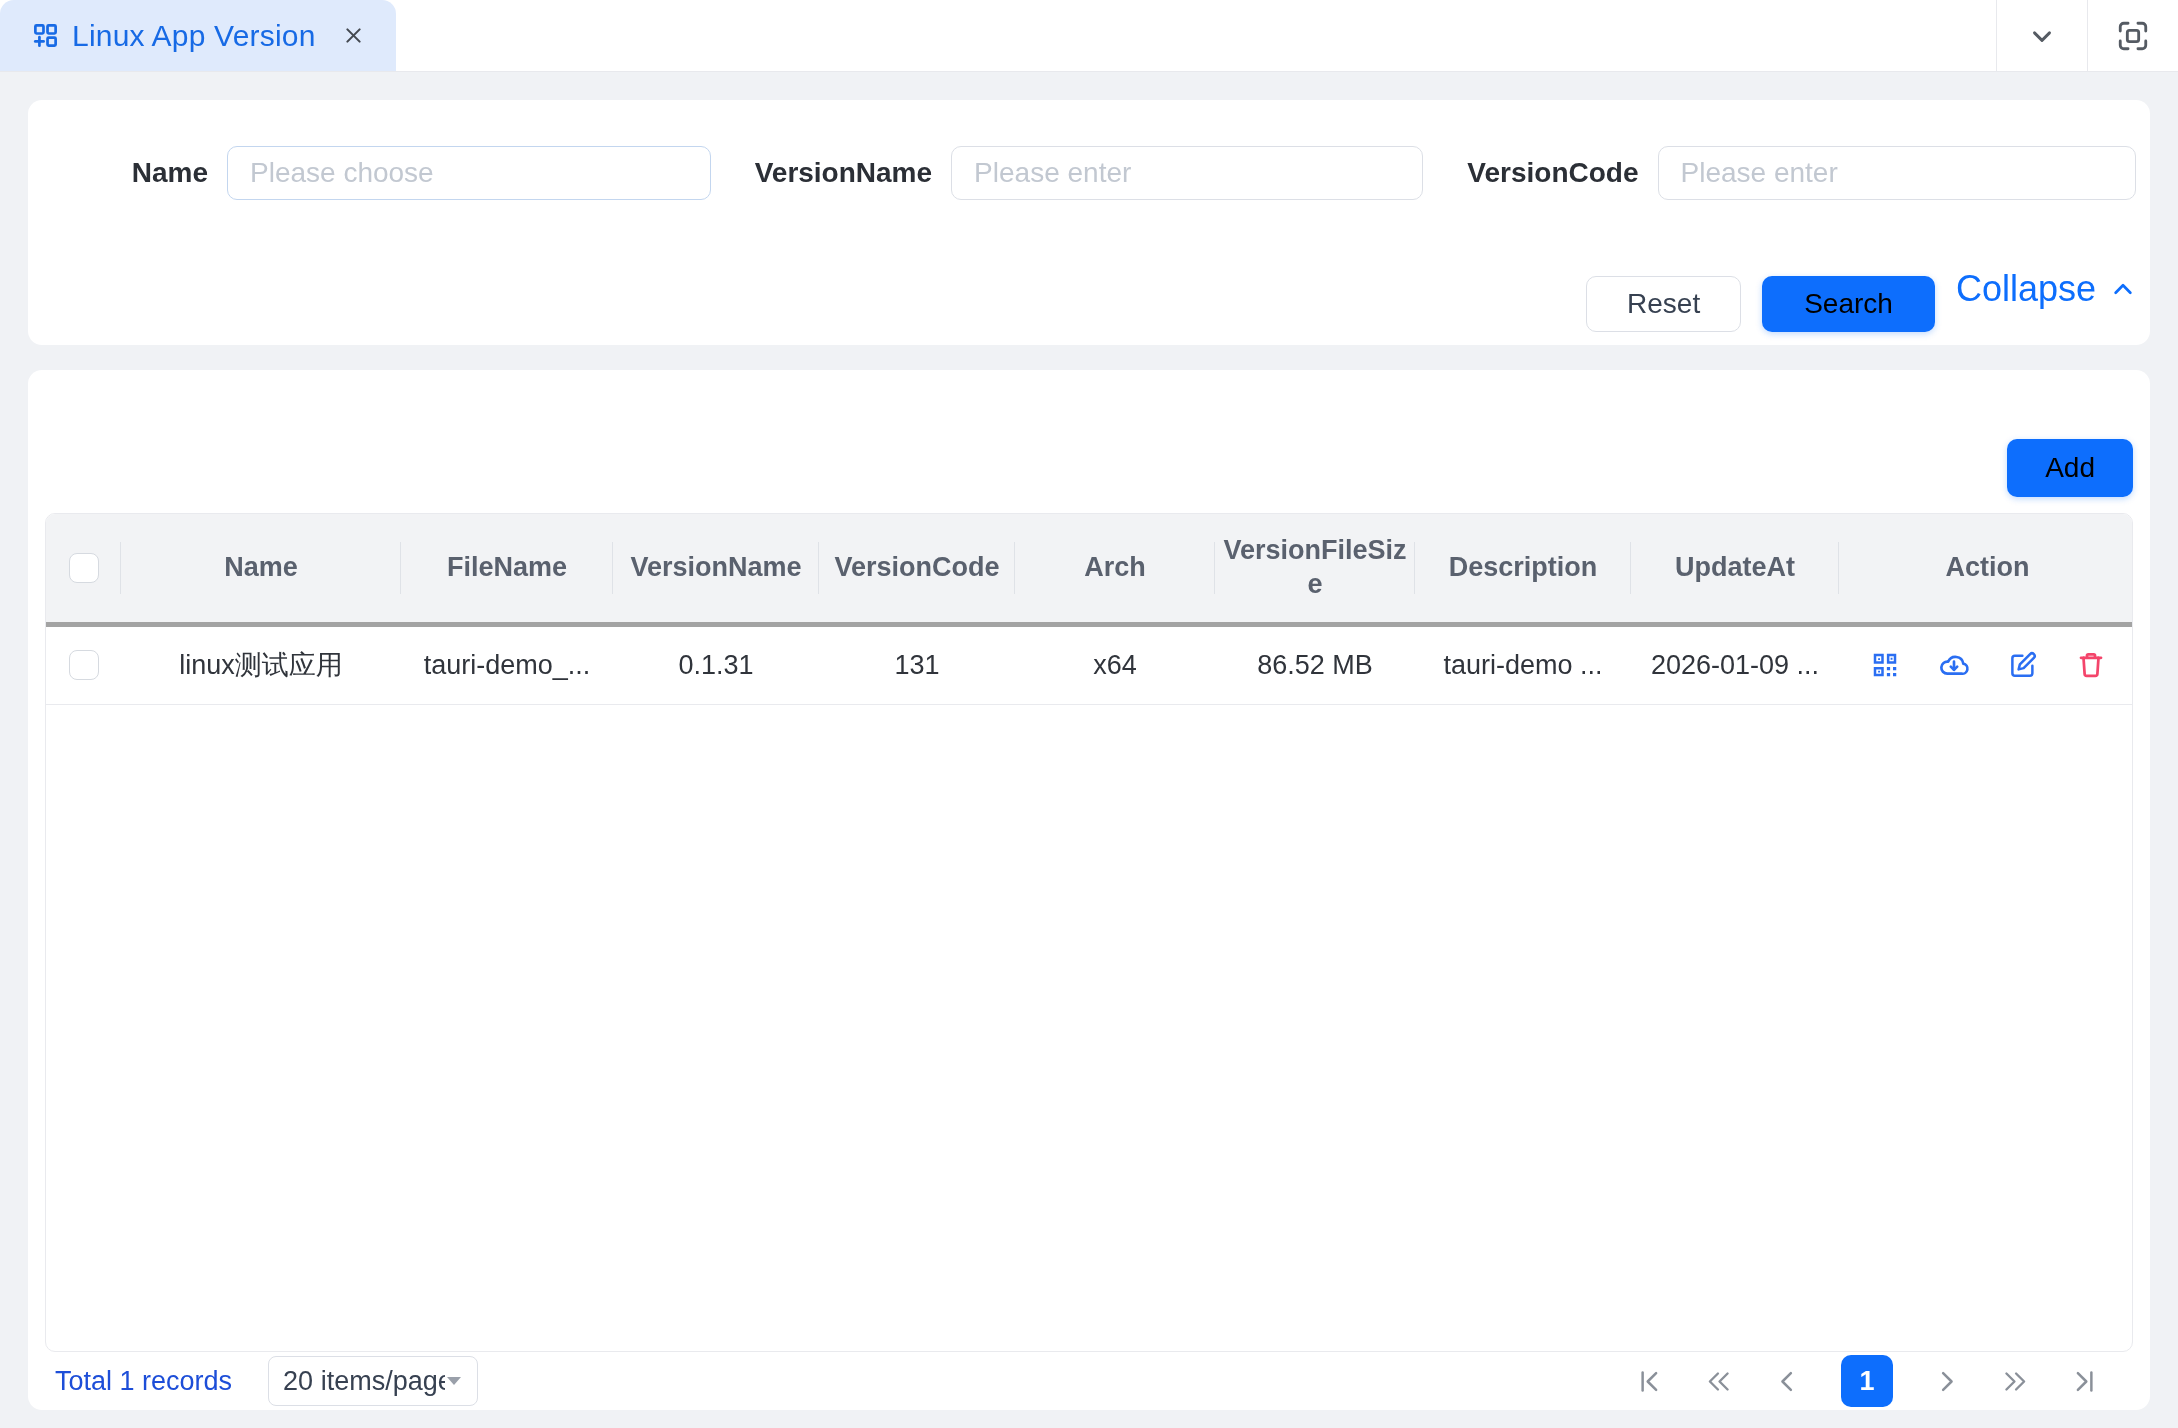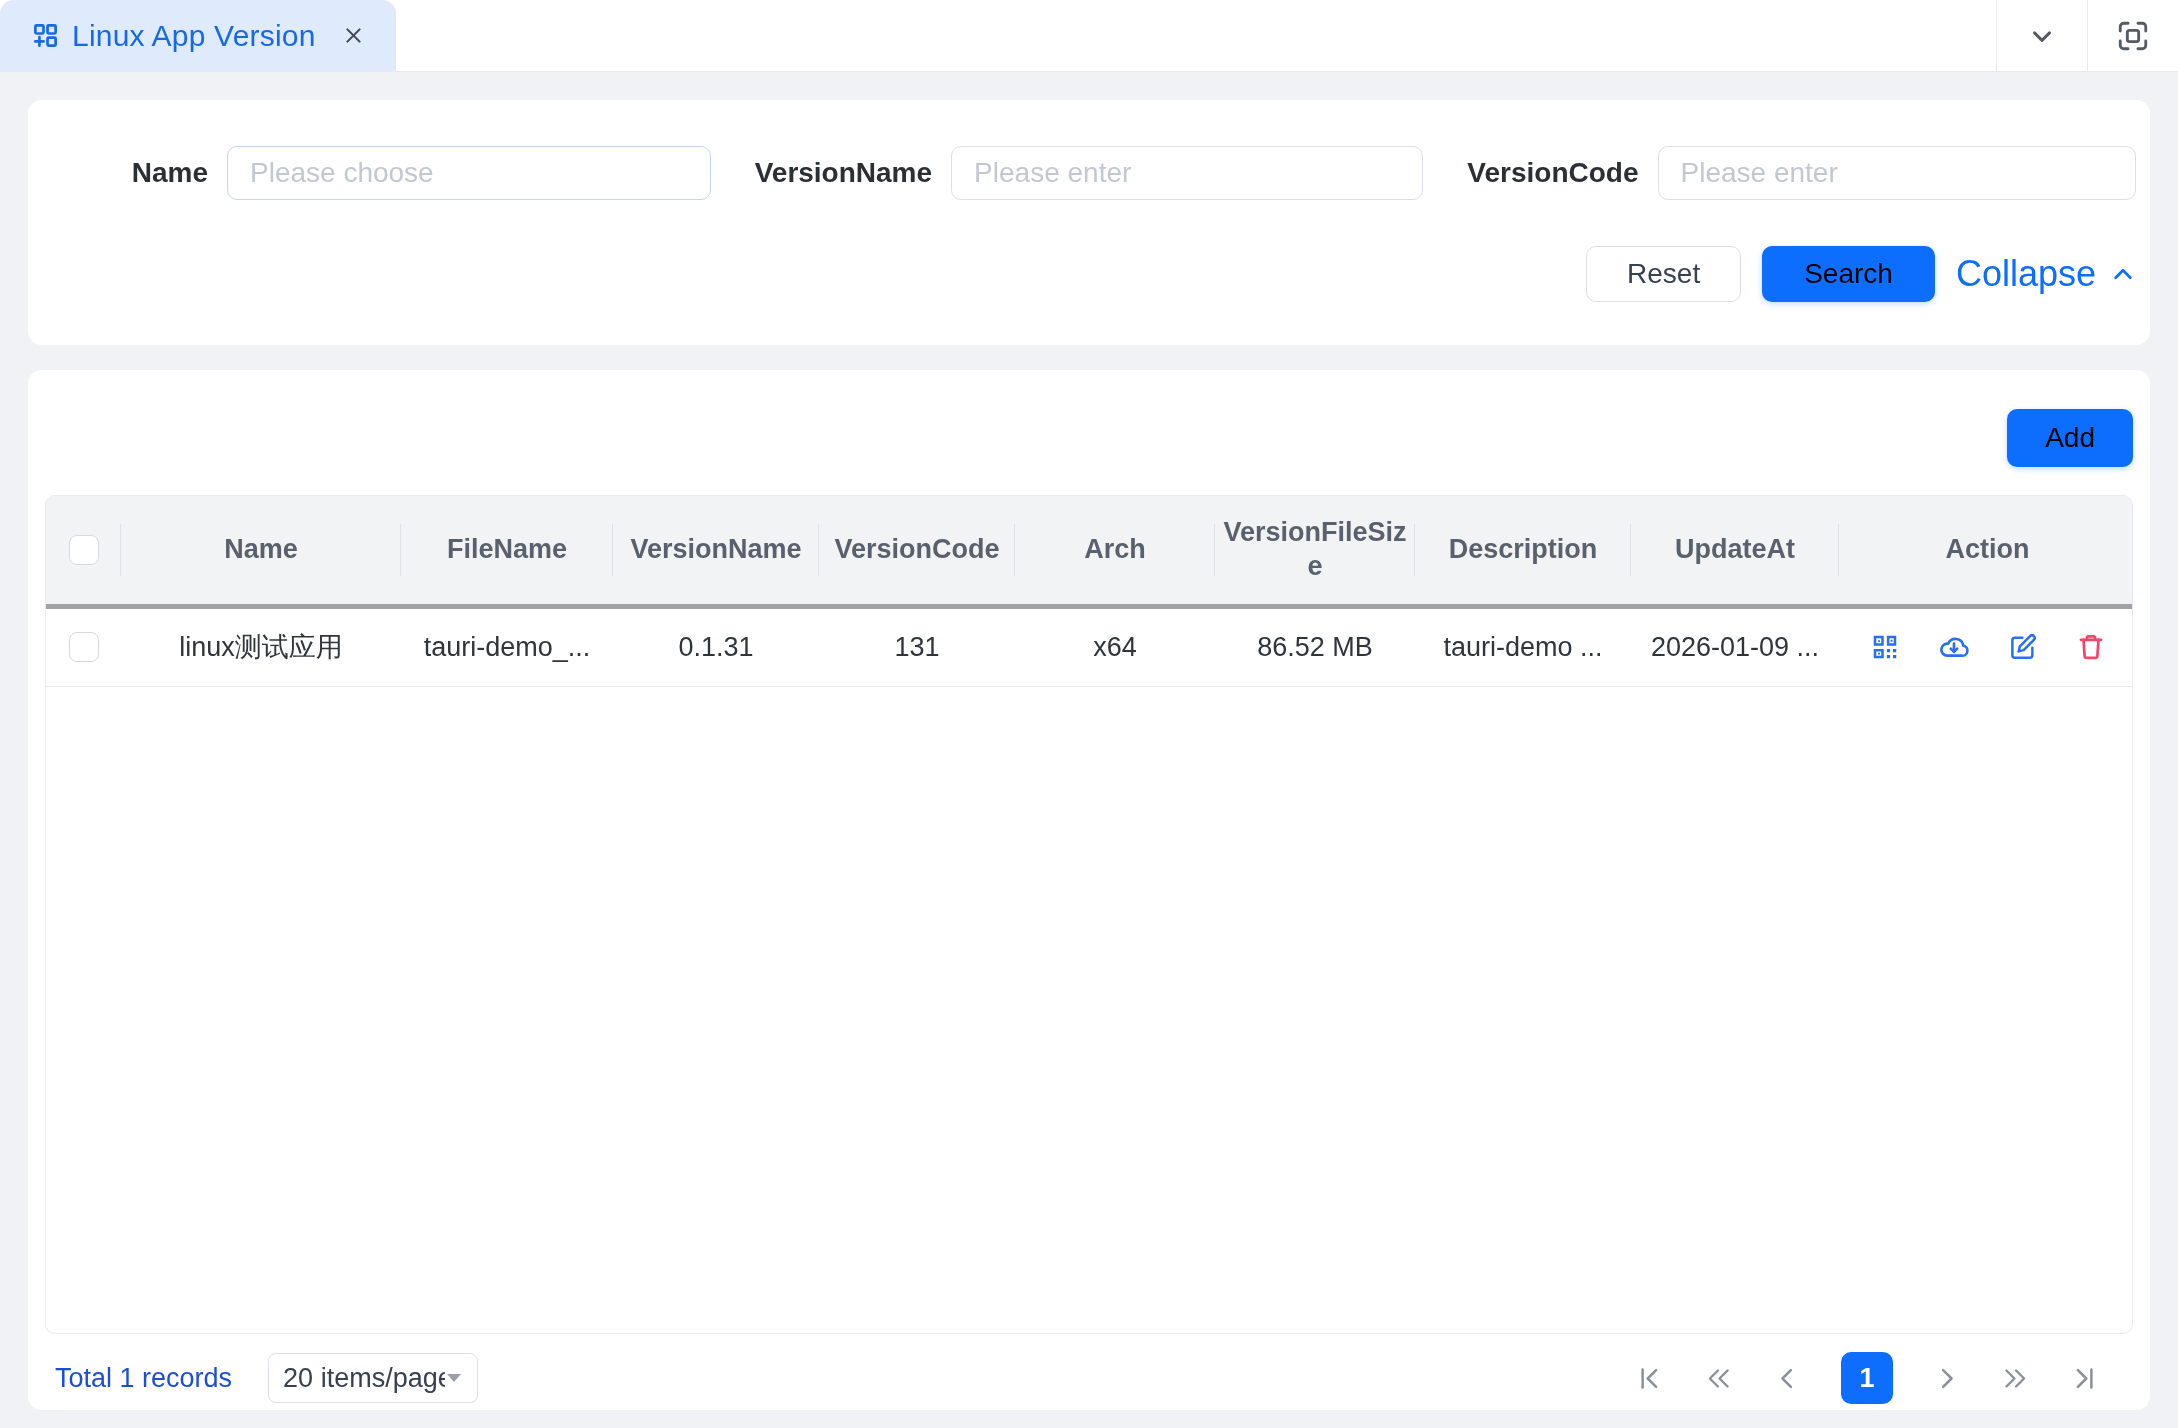--- a/index.html
+++ b/index.html
@@ -52,30 +52,30 @@
   }
   .field-input.select-like { border-color: #c3d6ef; }
   .field-input::placeholder { color: #c2c8d1; }
   .actions-row {
     margin-top: 46px; display: flex; justify-content: flex-end; align-items: center;
     gap: 21px; padding-right: 2px;
   }
   .btn {
     height: 56px; border-radius: 10px; font-size: 28px; cursor: pointer;
     display: inline-flex; align-items: center; justify-content: center;
-    font-family: "Liberation Sans", sans-serif; border: none;
+    font-family: "Liberation Sans", sans-serif; border: none; margin-top: 30px;
   }
   .btn.ghost { background: #fff; border: 1.5px solid #dcdfe6; color: #374151; padding: 0 40px; }
   .btn.primary { background: #0d6efd; color: #000000; padding: 0 42px; box-shadow: 0 2px 6px rgba(13,110,253,.25); }
   .link-collapse {
     color: #0d6efd; font-size: 36px; display: inline-flex; align-items: center; gap: 16px;
     cursor: pointer; font-weight: 500;
   }
   
-  .card.table-card { height: 1040px; padding: 39px 17px 0 17px; display: flex; flex-direction: column; gap: 12px; }
+  .card.table-card { height: 1040px; padding: 39px 17px 0 17px; display: flex; flex-direction: column; }
   .add-row { display: flex; justify-content: flex-end; }
   .btn.add { height: 58px; padding: 0 38px; }
   .table-wrap {
     margin-top: 16px; height: 839px; border: 1px solid #e9eaee; border-radius: 10px;
     overflow: hidden; background: #fff;
   }
   table { width: 100%; border-collapse: collapse; table-layout: fixed; }
   thead th {
     height: 110px; background: #f2f3f5; font-size: 27px; font-weight: 700; color: #5a616e;
     text-align: center; vertical-align: middle; position: relative; padding: 0 6px;

